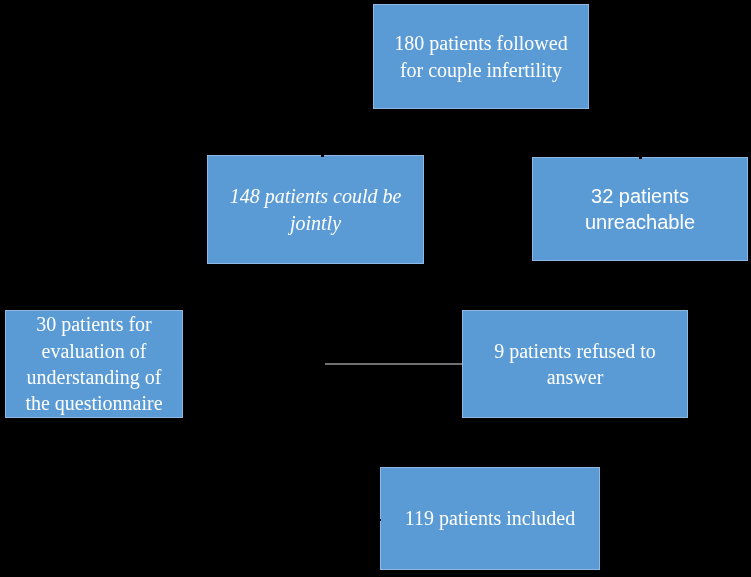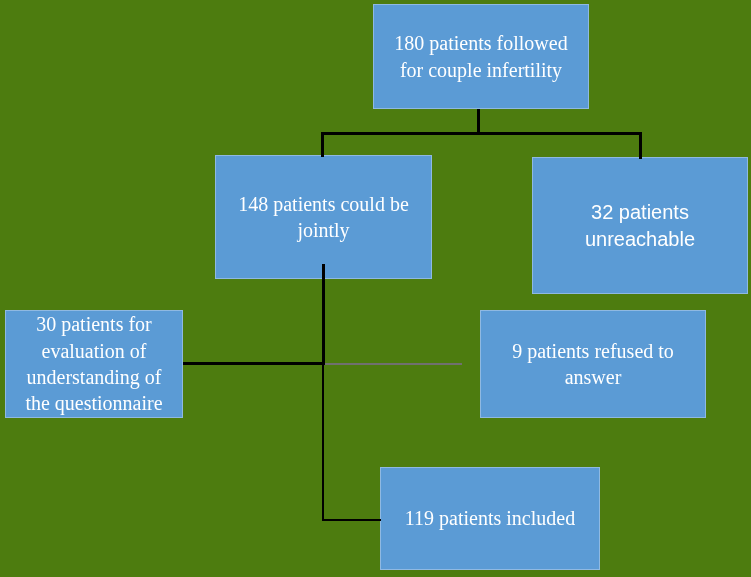--- a/index.html
+++ b/index.html
@@ -4,21 +4,21 @@
 <style>
   html, body {
     margin: 0;
     padding: 0;
     background: #ffffff;
   }
   .canvas {
     position: relative;
     width: 751px;
     height: 577px;
-    background: #4d7c0f;
+    background: #000000;
     overflow: hidden;
   }
   .box {
     position: absolute;
     box-sizing: border-box;
     background: #5B9BD5;
     border: 1px solid #8FB9E2;
     color: #ffffff;
     display: flex;
     align-items: center;
@@ -36,24 +36,24 @@
   .line {
     position: absolute;
     background: #000000;
   }
   .line.gray {
     background: #707070;
   }
 
   
   #box-followed    { left: 373px; top: 4px;   width: 216px; height: 105px; }
-  #box-jointly     { left: 215px; top: 155px; width: 217px; height: 124px; }
-  #box-unreachable { left: 532px; top: 157px; width: 216px; height: 137px; padding: 0 8px; }
+  #box-jointly     { left: 207px; top: 155px; width: 217px; height: 109px; font-style: italic; }
+  #box-unreachable { left: 532px; top: 157px; width: 216px; height: 104px; padding: 0 8px; }
   #box-evaluation  { left: 5px;   top: 310px; width: 178px; height: 108px; }
-  #box-refused     { left: 480px; top: 310px; width: 226px; height: 108px; }
+  #box-refused     { left: 462px; top: 310px; width: 226px; height: 108px; }
   #box-included    { left: 380px; top: 467px; width: 220px; height: 103px; }
 
   
   #c-top-vertical        { left: 477px; top: 109px; width: 3px;   height: 26px; }
   #c-branch-horizontal   { left: 321px; top: 132px; width: 321px; height: 3px;  }
   #c-branch-left-drop    { left: 321px; top: 132px; width: 3px;   height: 25px; }
   #c-branch-right-drop   { left: 639px; top: 132px; width: 3px;   height: 27px; }
   #c-main-vertical-upper { left: 322px; top: 264px; width: 3px;   height: 101px; }
   #c-main-vertical-lower { left: 322px; top: 364px; width: 2px;   height: 157px; }
   #c-evaluation-horizontal { left: 183px; top: 362px; width: 141px; height: 3px; }

